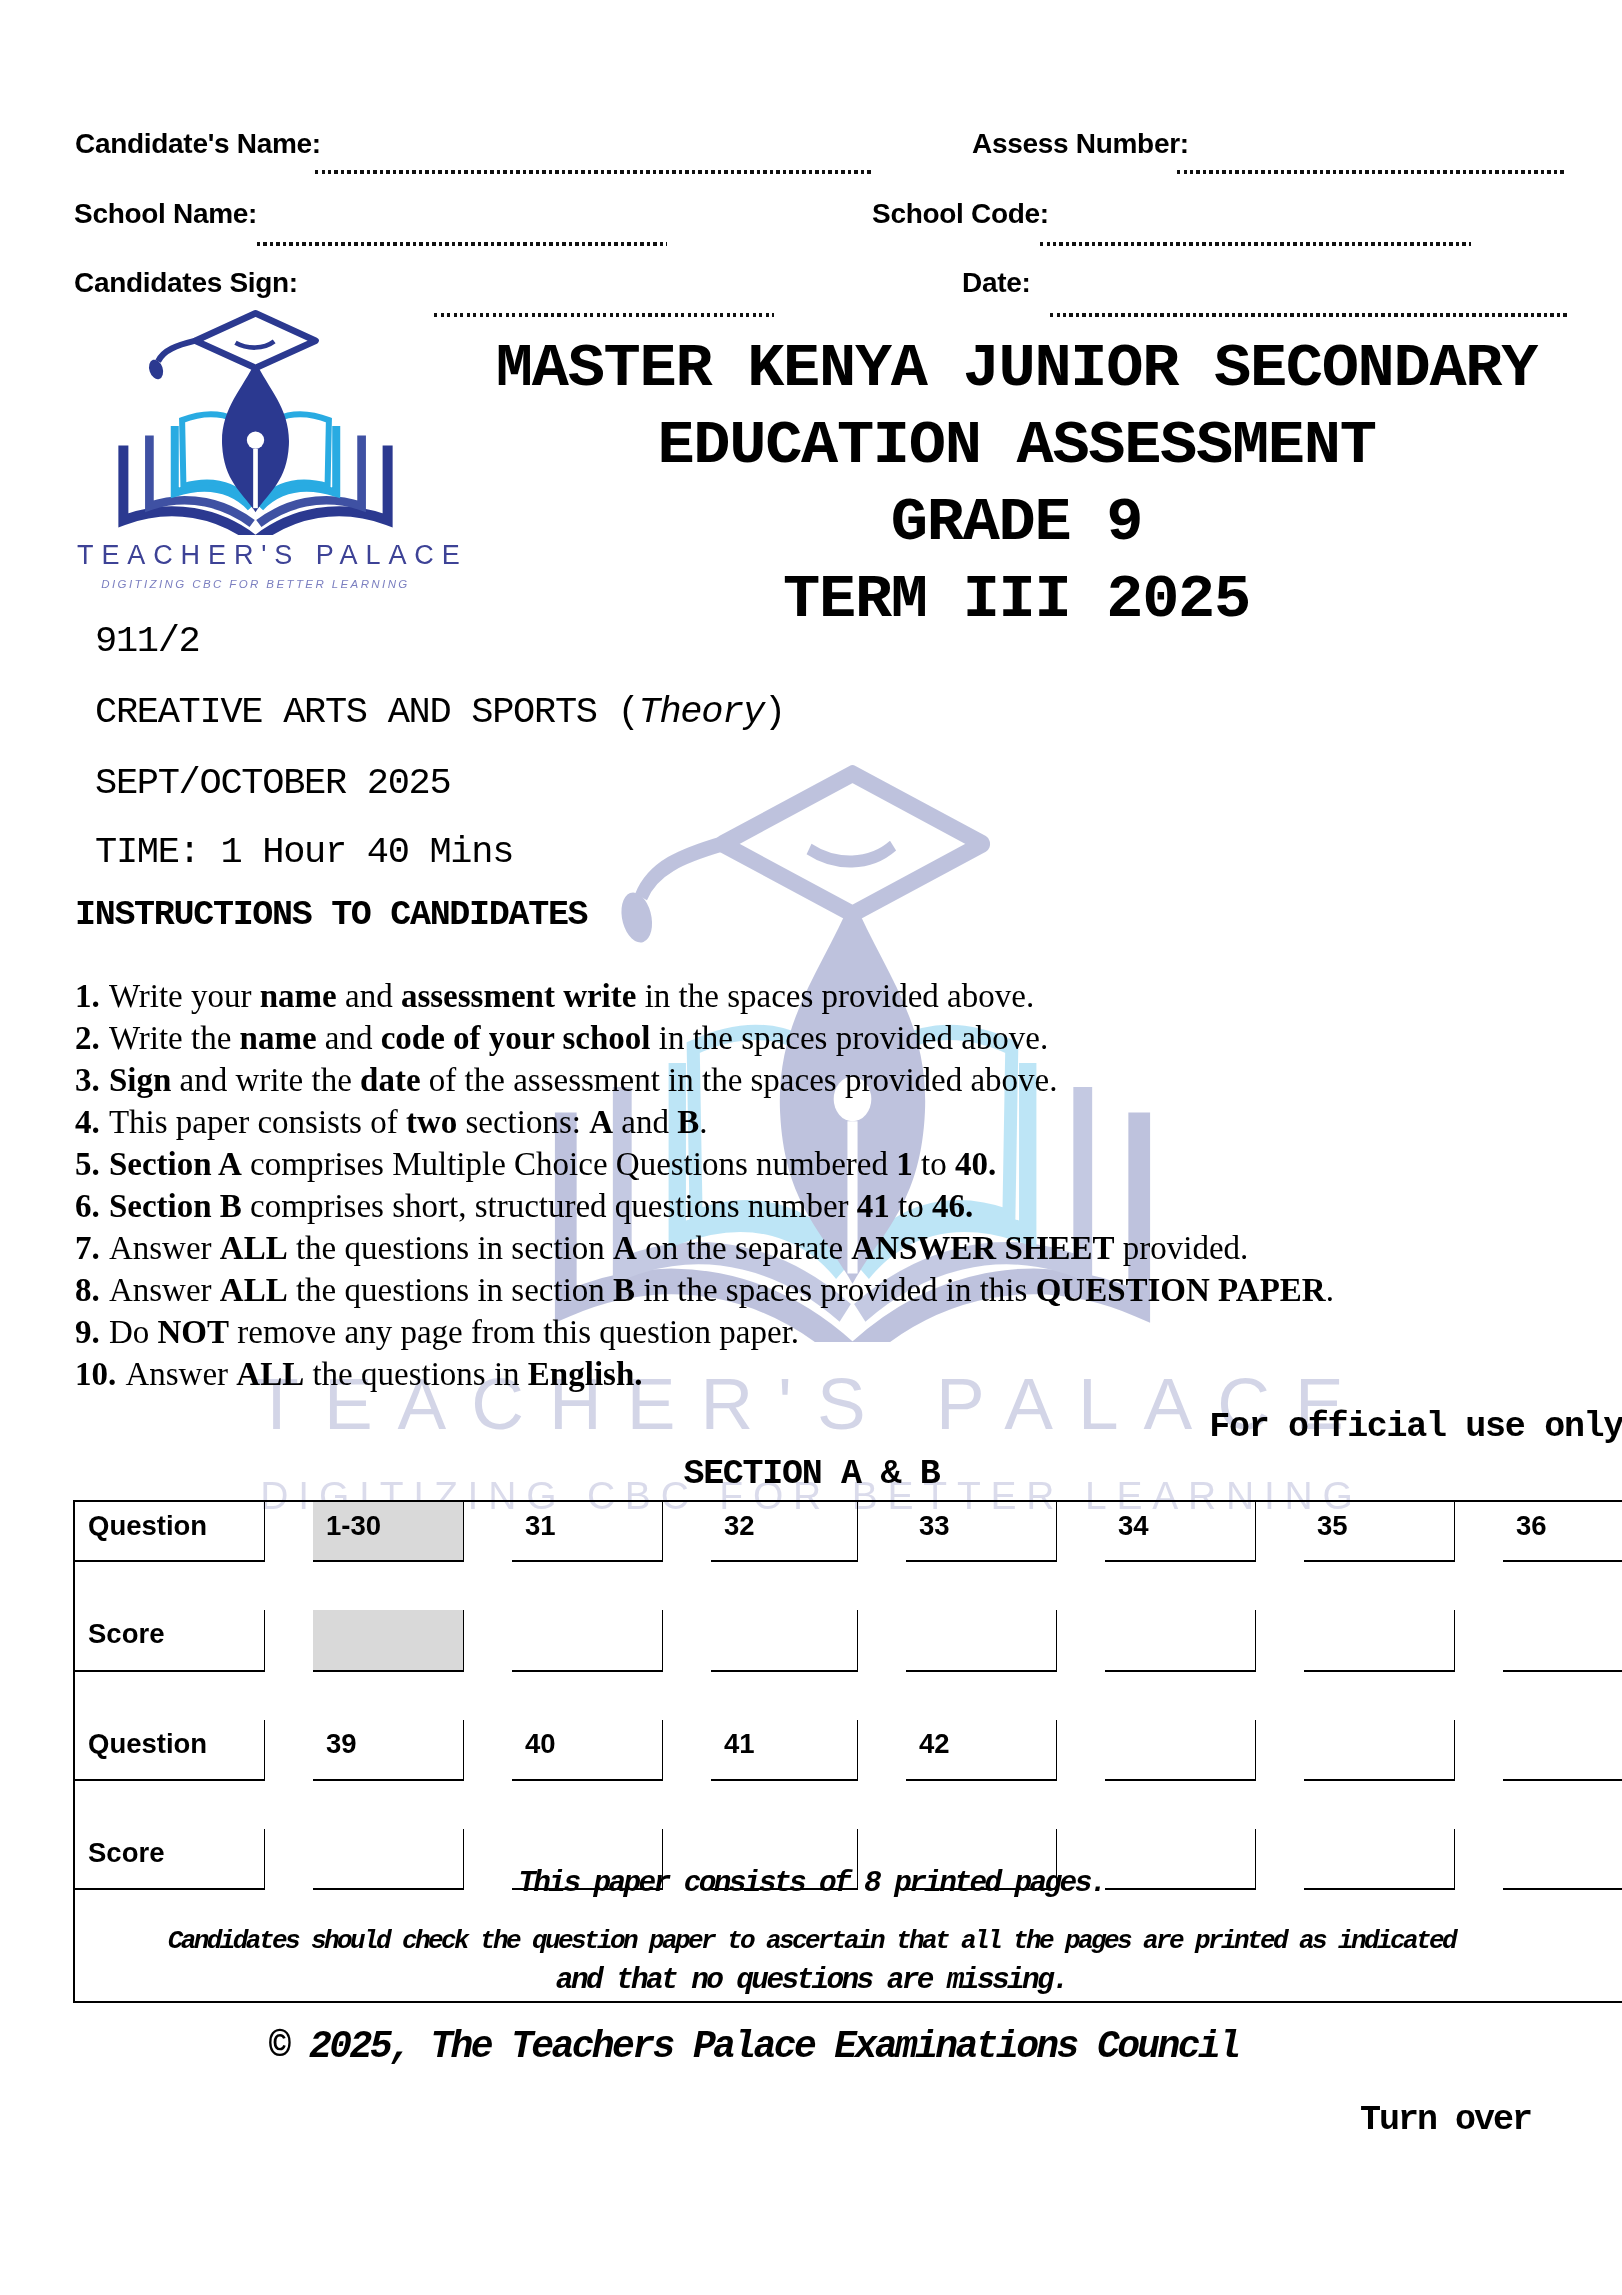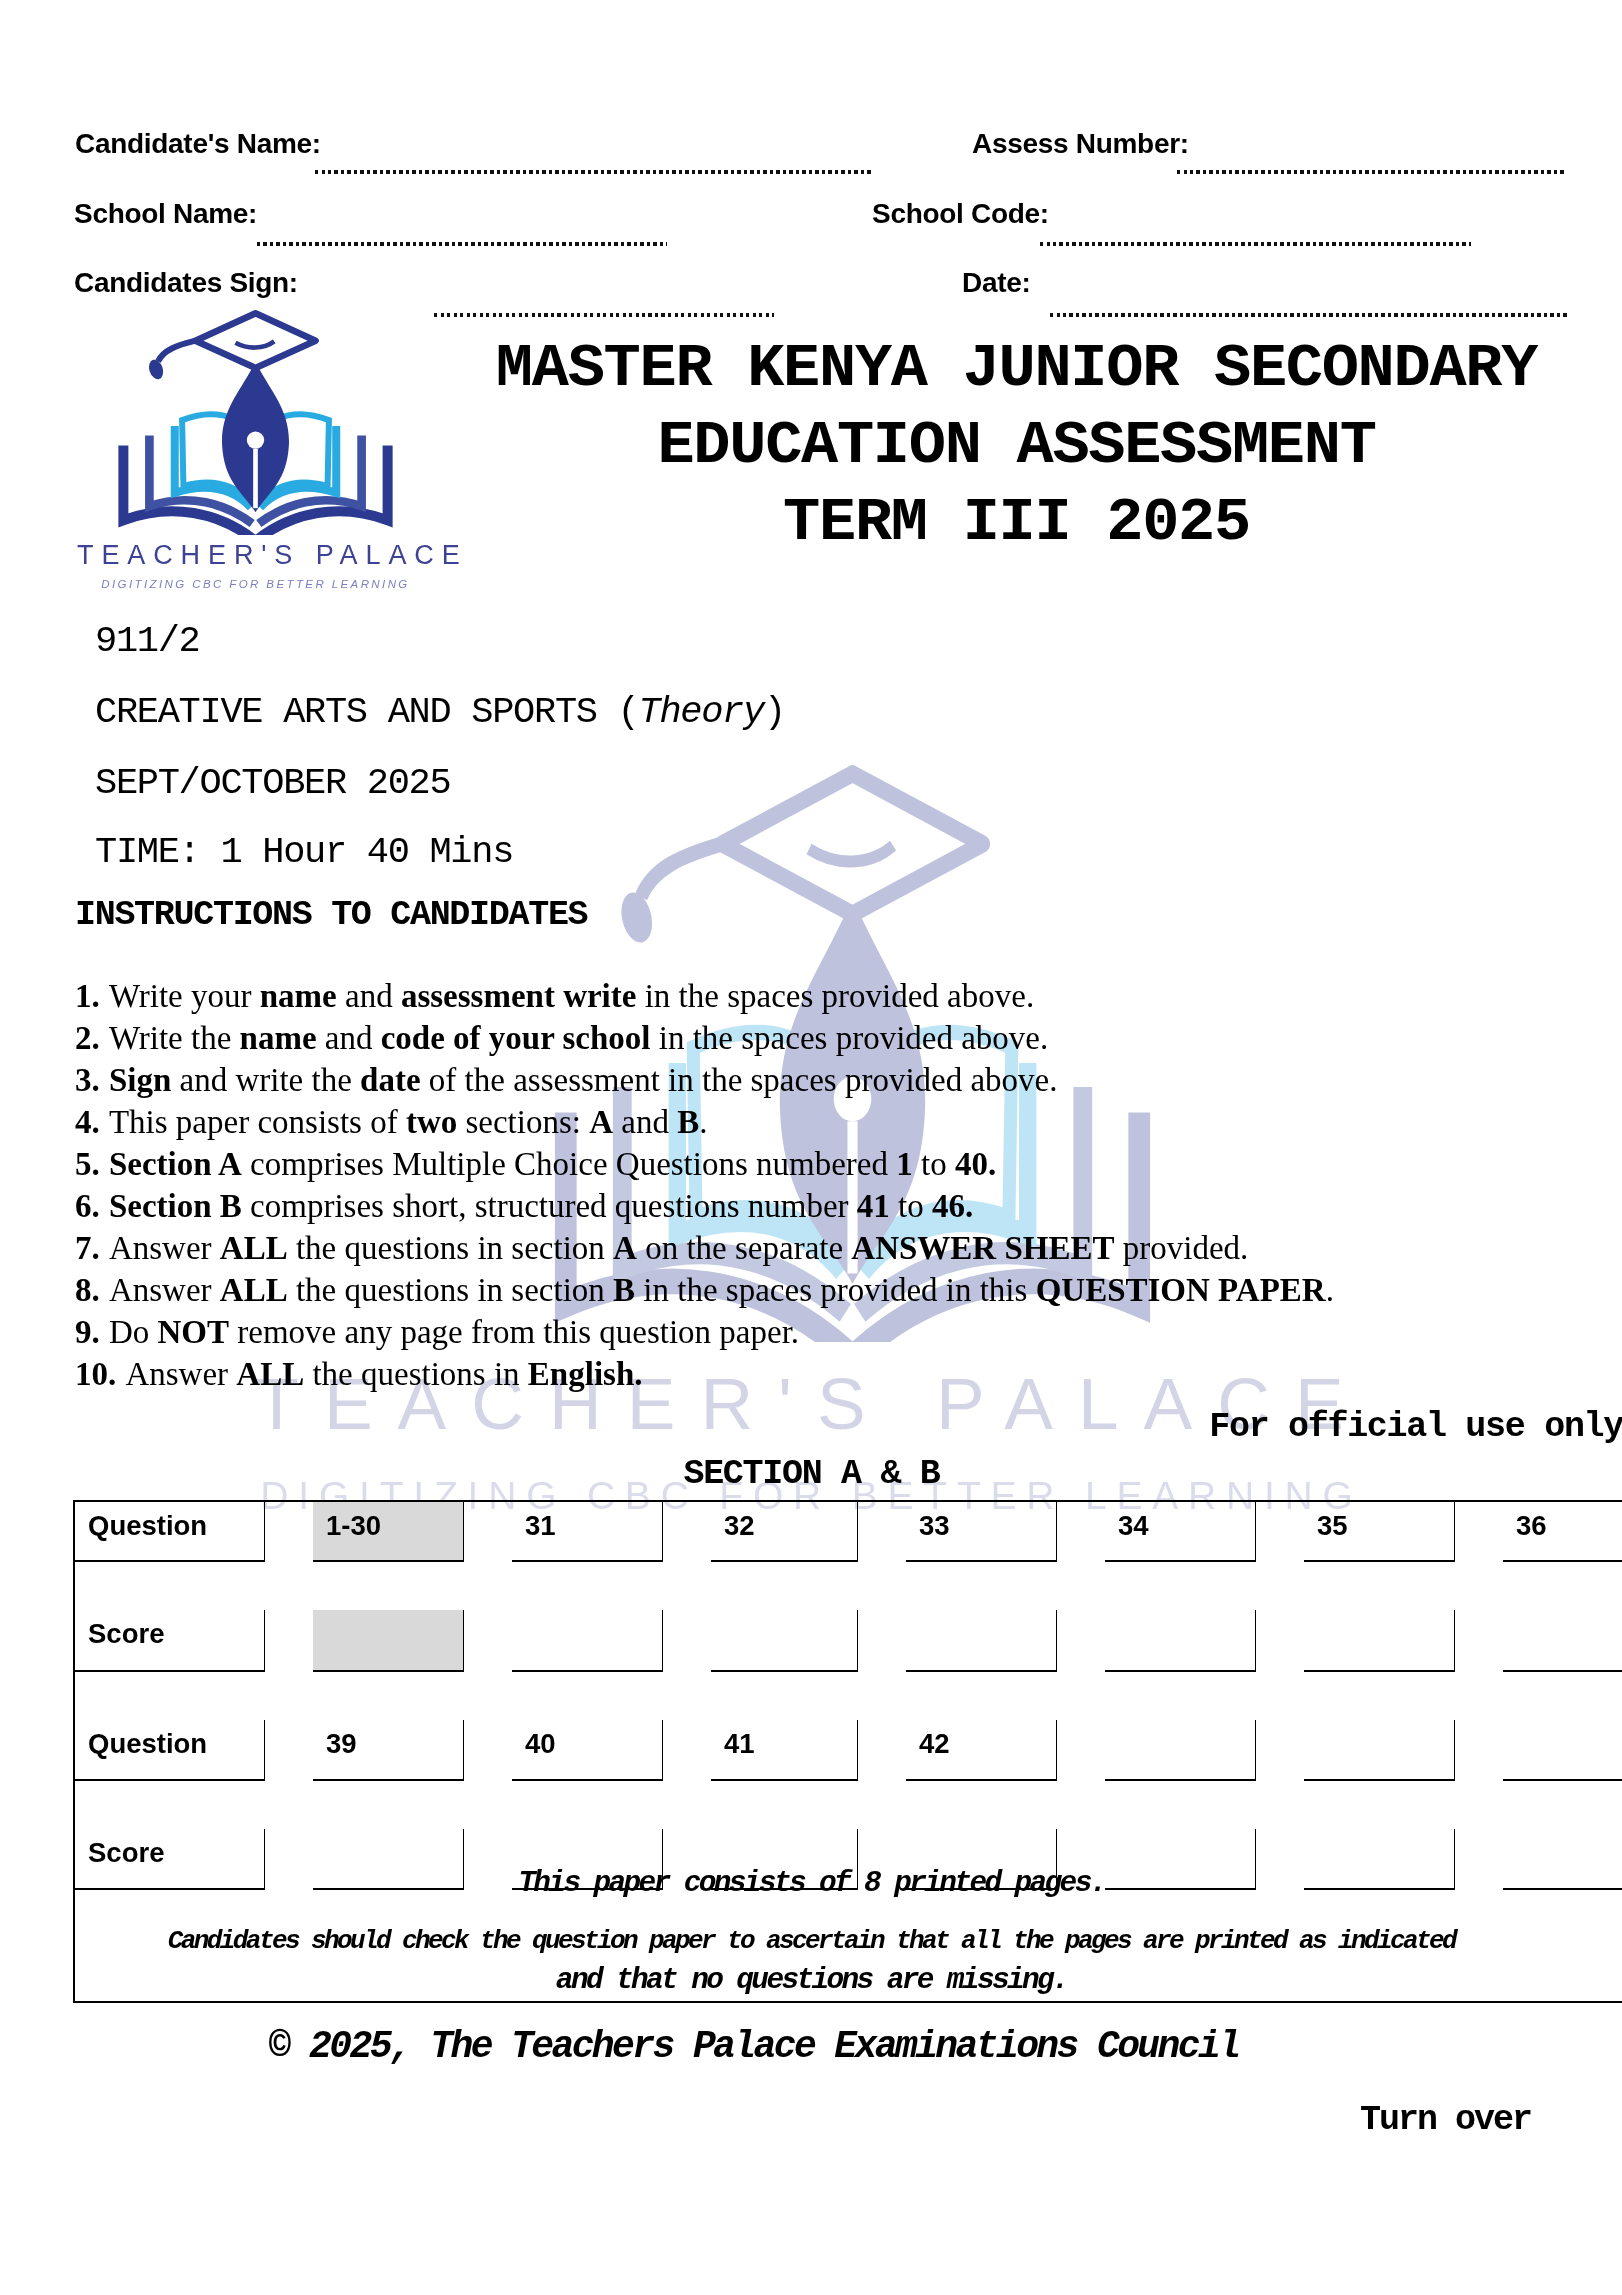--- a/index.html
+++ b/index.html
@@ -131,20 +131,21 @@
     <svg viewBox="0 0 520 340" width="347">
       <use href="#logo-graphic"></use>
     </svg>
     <div class="logo-name">TEACHER'S PALACE</div>
     <div class="logo-tag">DIGITIZING CBC FOR BETTER LEARNING</div>
   </div>
 
   <div class="title">
     <div>MASTER KENYA JUNIOR SECONDARY</div>
     <div>EDUCATION ASSESSMENT</div>
+    <div>GRADE 9</div>
     <div>TERM III 2025</div>
   </div>
 
   <div class="meta" style="top:620px">911/2</div>
   <div class="meta" style="top:691px"><span>CREATIVE ARTS AND SPORTS (</span><i>Theory</i><span>)</span></div>
   <div class="meta" style="top:762px">SEPT/OCTOBER 2025</div>
   <div class="meta" style="top:831px">TIME: 1 Hour 40 Mins</div>
 
   <div class="instr-head">INSTRUCTIONS TO CANDIDATES</div>
   <div class="instr-list" id="instructions-list">

